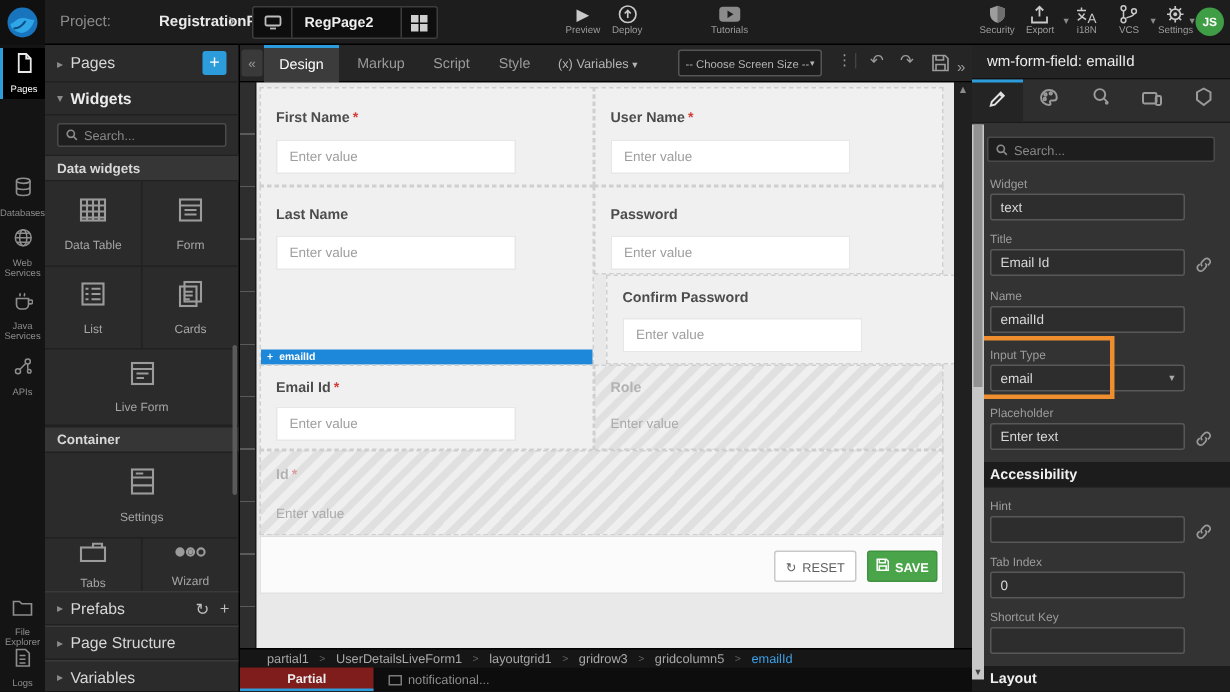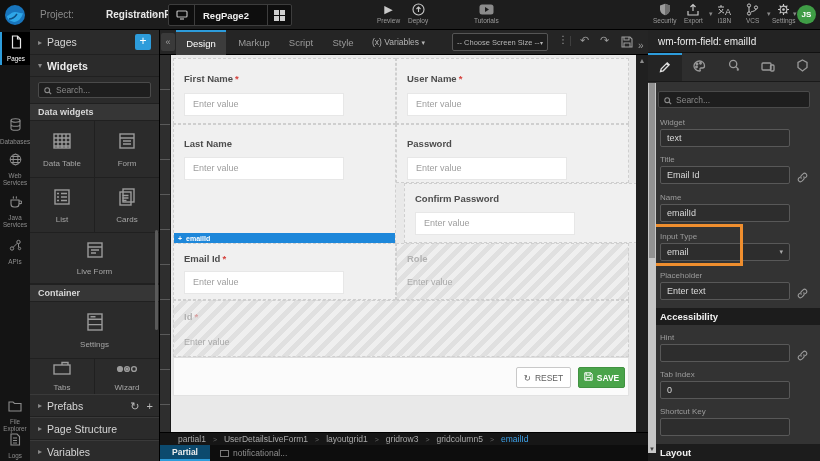--- a/index.html
+++ b/index.html
@@ -79,21 +79,21 @@
   .btn-save { position:absolute; left:404px; top:9px; width:47px; height:21px; background:#4aa44a; border:1px solid #419241; border-radius:2px; color:#fff; font-size:8.5px; font-weight:bold; display:flex; align-items:center; justify-content:center; gap:4px; cursor:pointer; }
   .canvas-scroll { position:absolute; left:636px; top:55px; width:12px; height:377px; background:#202020; }
   .canvas-scroll .arrow { position:absolute; left:0; top:2px; width:12px; text-align:center; color:#8b8b8b; font-size:7px; }
 
   
   .breadcrumb { position:absolute; left:160px; top:432px; width:488px; height:13px; background:#161616; border-top:1px solid #000; display:flex; align-items:center; gap:7px; padding-left:18px; font-size:8.5px; color:#a9a9a9; }
   .breadcrumb .sep { color:#666; font-size:7px; }
   .breadcrumb .current { color:#3da1e8; }
   .tabbar { position:absolute; left:160px; top:445px; width:488px; height:16px; background:#0d0d0d; display:flex; align-items:stretch; }
   .btab { display:flex; align-items:center; justify-content:center; gap:4px; font-size:8.5px; color:#8e8e8e; cursor:pointer; padding:0 10px; }
-  .btab.active { background:#0c4a6e; color:#ececec; font-weight:bold; border-bottom:2px solid #2d9cdb; width:50px; }
+  .btab.active { background:#7f1d1d; color:#ececec; font-weight:bold; border-bottom:2px solid #2d9cdb; width:89px; }
   .btab .sq { width:9px; height:7px; border:1px solid #7a7a7a; display:inline-block; }
 
   
   .props { position:absolute; left:648px; top:30px; width:172px; height:431px; background:#333; }
   .props-head { position:absolute; left:0; top:0; width:172px; height:23px; background:#232323; border-bottom:1px solid #111; color:#ececec; font-size:10px; line-height:23px; padding-left:10px; }
   .expand-btn { position:absolute; left:-10px; top:4px; color:#9b9b9b; font-size:10px; cursor:pointer; }
   .ptabs { position:absolute; left:0; top:23px; width:172px; height:29px; background:#2e2e2e; border-bottom:1px solid #1a1a1a; display:flex; }
   .ptab { flex:1; display:flex; align-items:center; justify-content:center; cursor:pointer; }
   .ptab svg { stroke:#9a9a9a; fill:none; stroke-width:1.3; }
   .ptab.active { background:#242424; border-top:2px solid #2d9cdb; }

